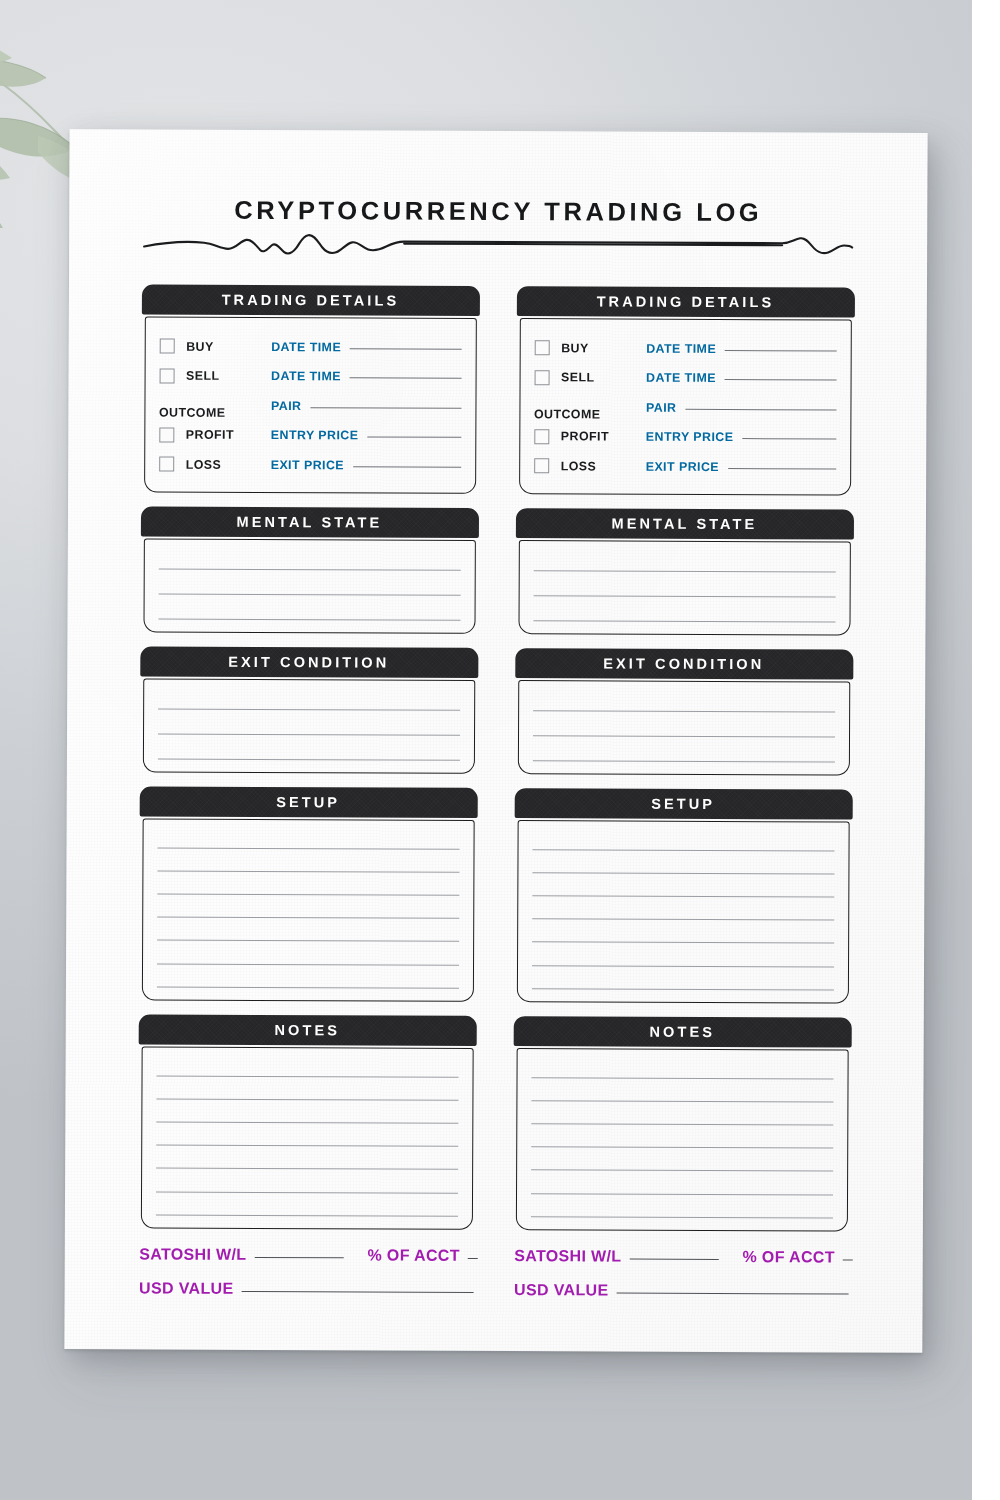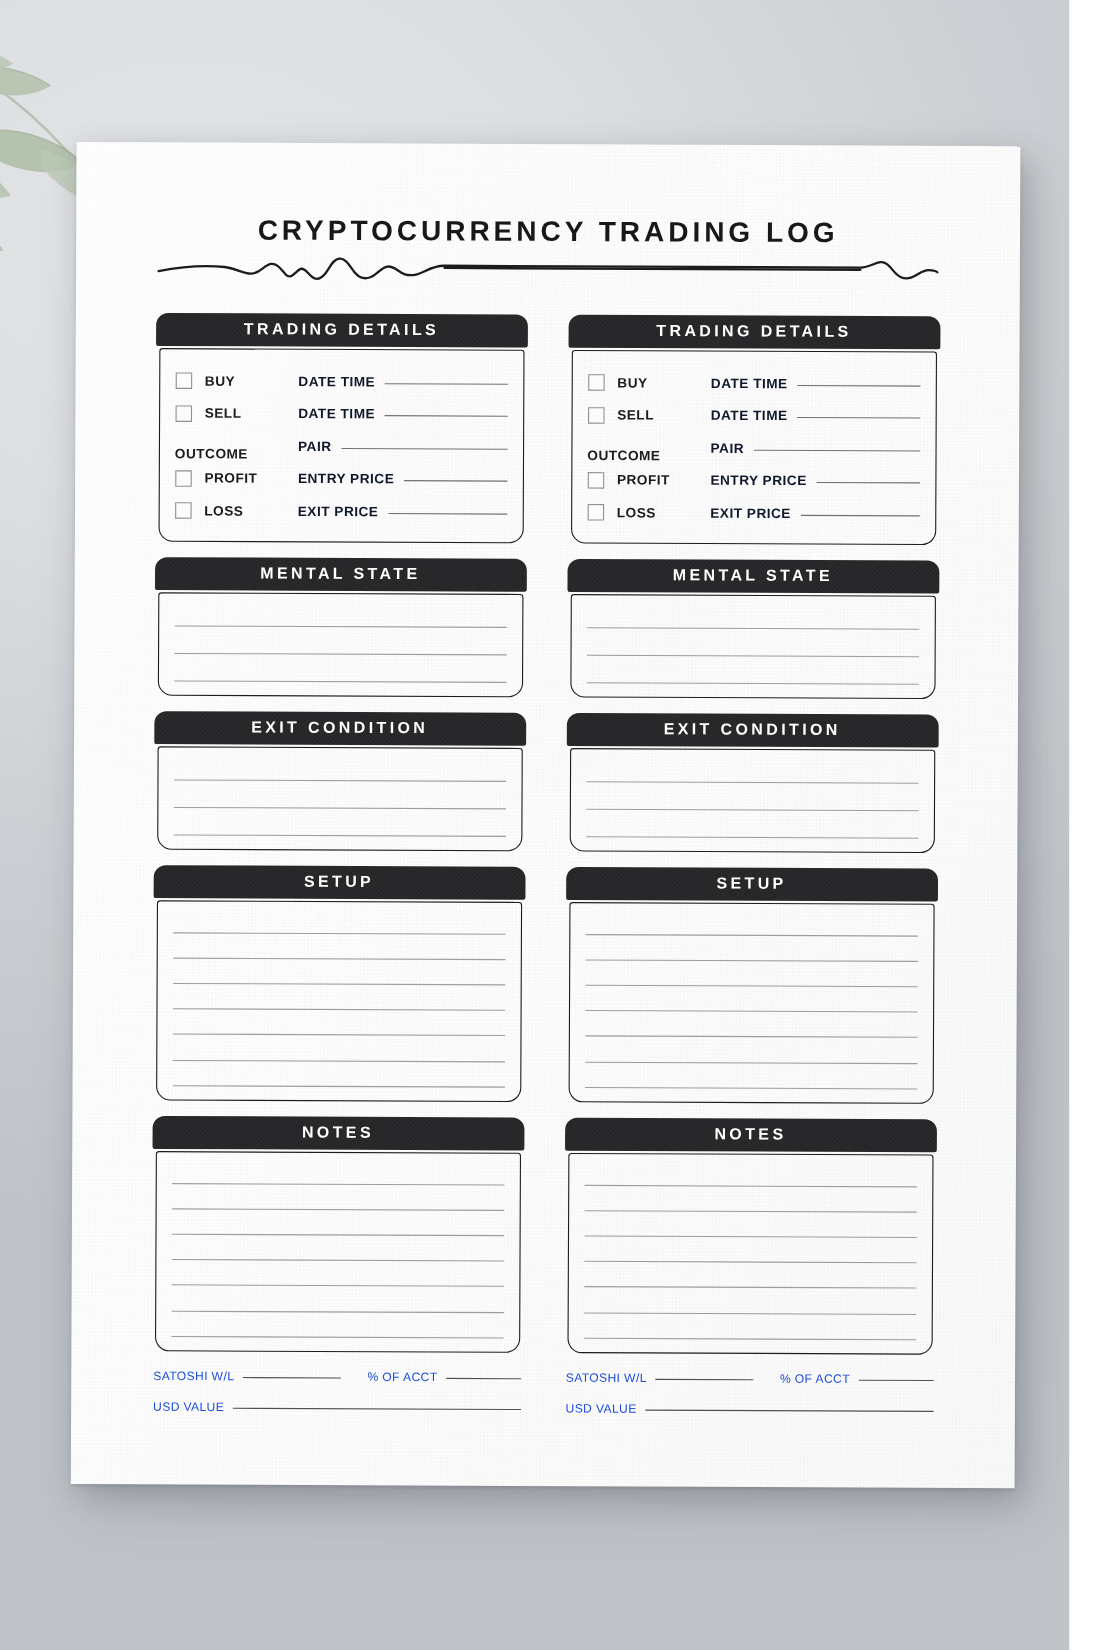--- a/index.html
+++ b/index.html
@@ -173,21 +173,21 @@
   .td-right {
     display: flex;
     align-items: baseline;
     flex: 1;
     min-width: 0;
   }
   .td-field-label {
     font-size: 12.4px;
     font-weight: 600;
     letter-spacing: .45px;
-    color: #0f172a;
+    color: #0369a1;
     white-space: nowrap;
     flex: none;
   }
   .fill-line {
     flex: 1;
     border-bottom: 1.3px solid #6f7277;
     margin-left: 9px;
     min-width: 10px;
     position: relative;
     top: -2px;
@@ -208,24 +208,24 @@
   .ruled .rule-line + .rule-line { margin-top: 0; }
 
   
   .footer-block { margin-top: 17px; padding: 0 2px; }
   .footer-row {
     display: flex;
     align-items: baseline;
     margin-bottom: 16px;
   }
   .footer-label {
-    font-size: 11px;
-    font-weight: normal;
+    font-size: 16px;
+    font-weight: bold;
     letter-spacing: .35px;
-    color: #1d4ed8;
+    color: #a21caf;
     white-space: nowrap;
     flex: none;
   }
   .footer-line {
     border-bottom: 1.3px solid #4d5055;
     margin-left: 8px;
     margin-right: 0;
     position: relative;
     top: -2px;
   }

